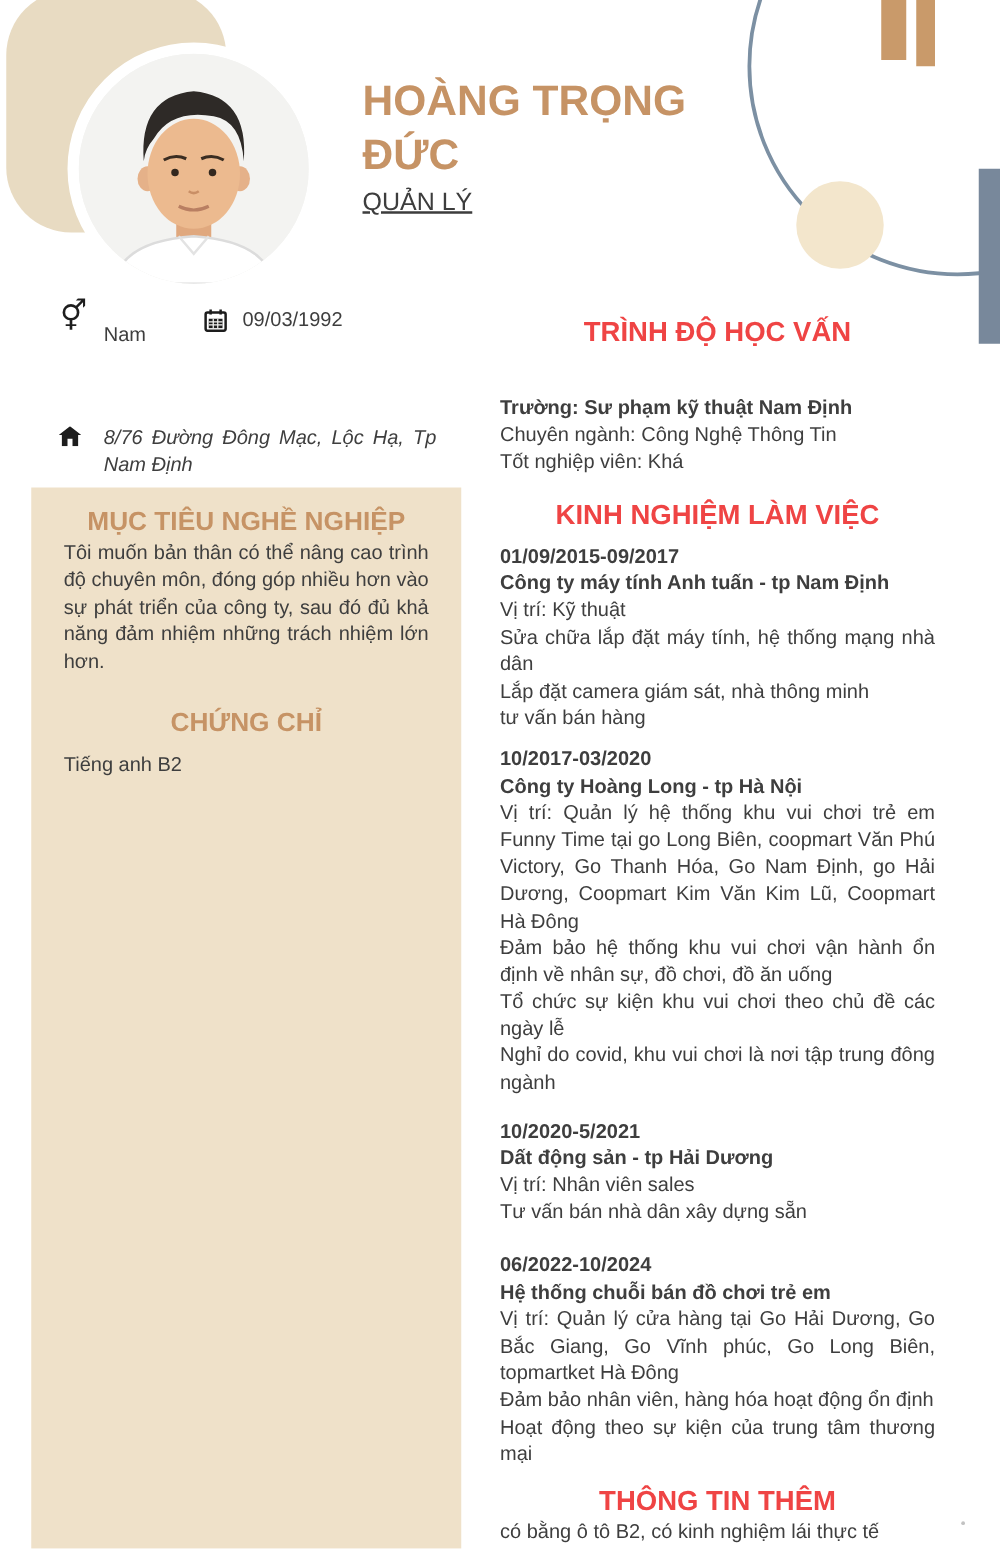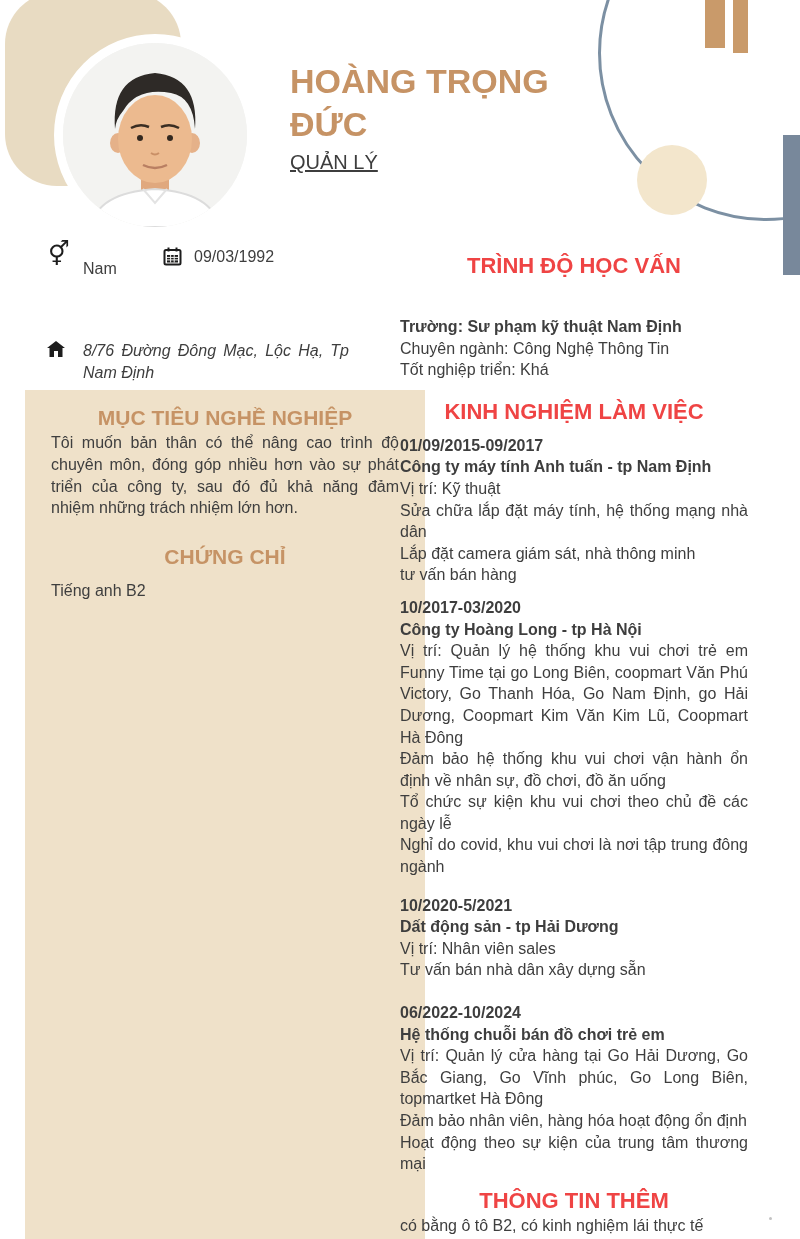--- a/index.html
+++ b/index.html
@@ -31,21 +31,21 @@
   
   .gender-icon{position:absolute;left:48px;top:242px;font-size:24px;line-height:24px;color:#1d1d1d;}
   .gender-label{position:absolute;left:83px;top:260px;font-size:16px;}
   .cal-icon{position:absolute;left:163px;top:247px;}
   .dob-value{position:absolute;left:194px;top:248px;font-size:16px;}
   .home-icon{position:absolute;left:47px;top:341px;}
   .address-text{position:absolute;left:83px;top:340px;width:266px;font-size:16px;
                 line-height:22px;text-align:justify;font-style:italic;}
 
   
-  .left-box{position:absolute;left:25px;top:390px;width:400px;height:849px;background:#efe1c9;
+  .left-box{position:absolute;left:25px;top:390px;width:344px;height:849px;background:#efe1c9;
             box-sizing:border-box;padding:14px 26px;}
   .box-h{margin:0;font-size:21px;line-height:28px;font-weight:700;color:#c69365;text-align:center;}
   .box-p{margin:0;font-size:16px;line-height:21.8px;text-align:justify;}
   .cert-h{margin-top:24px;}
   .cert-p{margin-top:9px;text-align:left;}
 
   
   .right-col{position:absolute;left:400px;top:252px;width:348px;font-size:16px;line-height:21.6px;}
   .sec-h{margin:0;font-size:22px;line-height:28px;font-weight:700;color:#ef4444;text-align:center;}
   .edu-block{margin-top:36px;}
@@ -125,21 +125,21 @@
     <h2 class="box-h cert-h">CHỨNG CHỈ</h2>
     <p class="box-p cert-p">Tiếng anh B2</p>
   </div>
 
   <div class="right-col">
 
     <h2 class="sec-h">TRÌNH ĐỘ HỌC VẤN</h2>
     <div class="edu-block">
       <p class="rc-p b">Trường: Sư phạm kỹ thuật Nam Định</p>
       <p class="rc-p">Chuyên ngành: Công Nghệ Thông Tin</p>
-      <p class="rc-p">Tốt nghiệp triển: Khá</p>
+      <p class="rc-p">Tốt nghiệp viên: Khá</p>
     </div>
 
     <h2 class="sec-h exp-h">KINH NGHIỆM LÀM VIỆC</h2>
 
     <div class="job">
       <p class="rc-p b">01/09/2015-09/2017</p>
       <p class="rc-p b">Công ty máy tính Anh tuấn - tp Nam Định</p>
       <p class="rc-p">Vị trí: Kỹ thuật</p>
       <p class="rc-p">Sửa chữa lắp đặt máy tính, hệ thống mạng nhà dân</p>
       <p class="rc-p">Lắp đặt camera giám sát, nhà thông minh</p>

